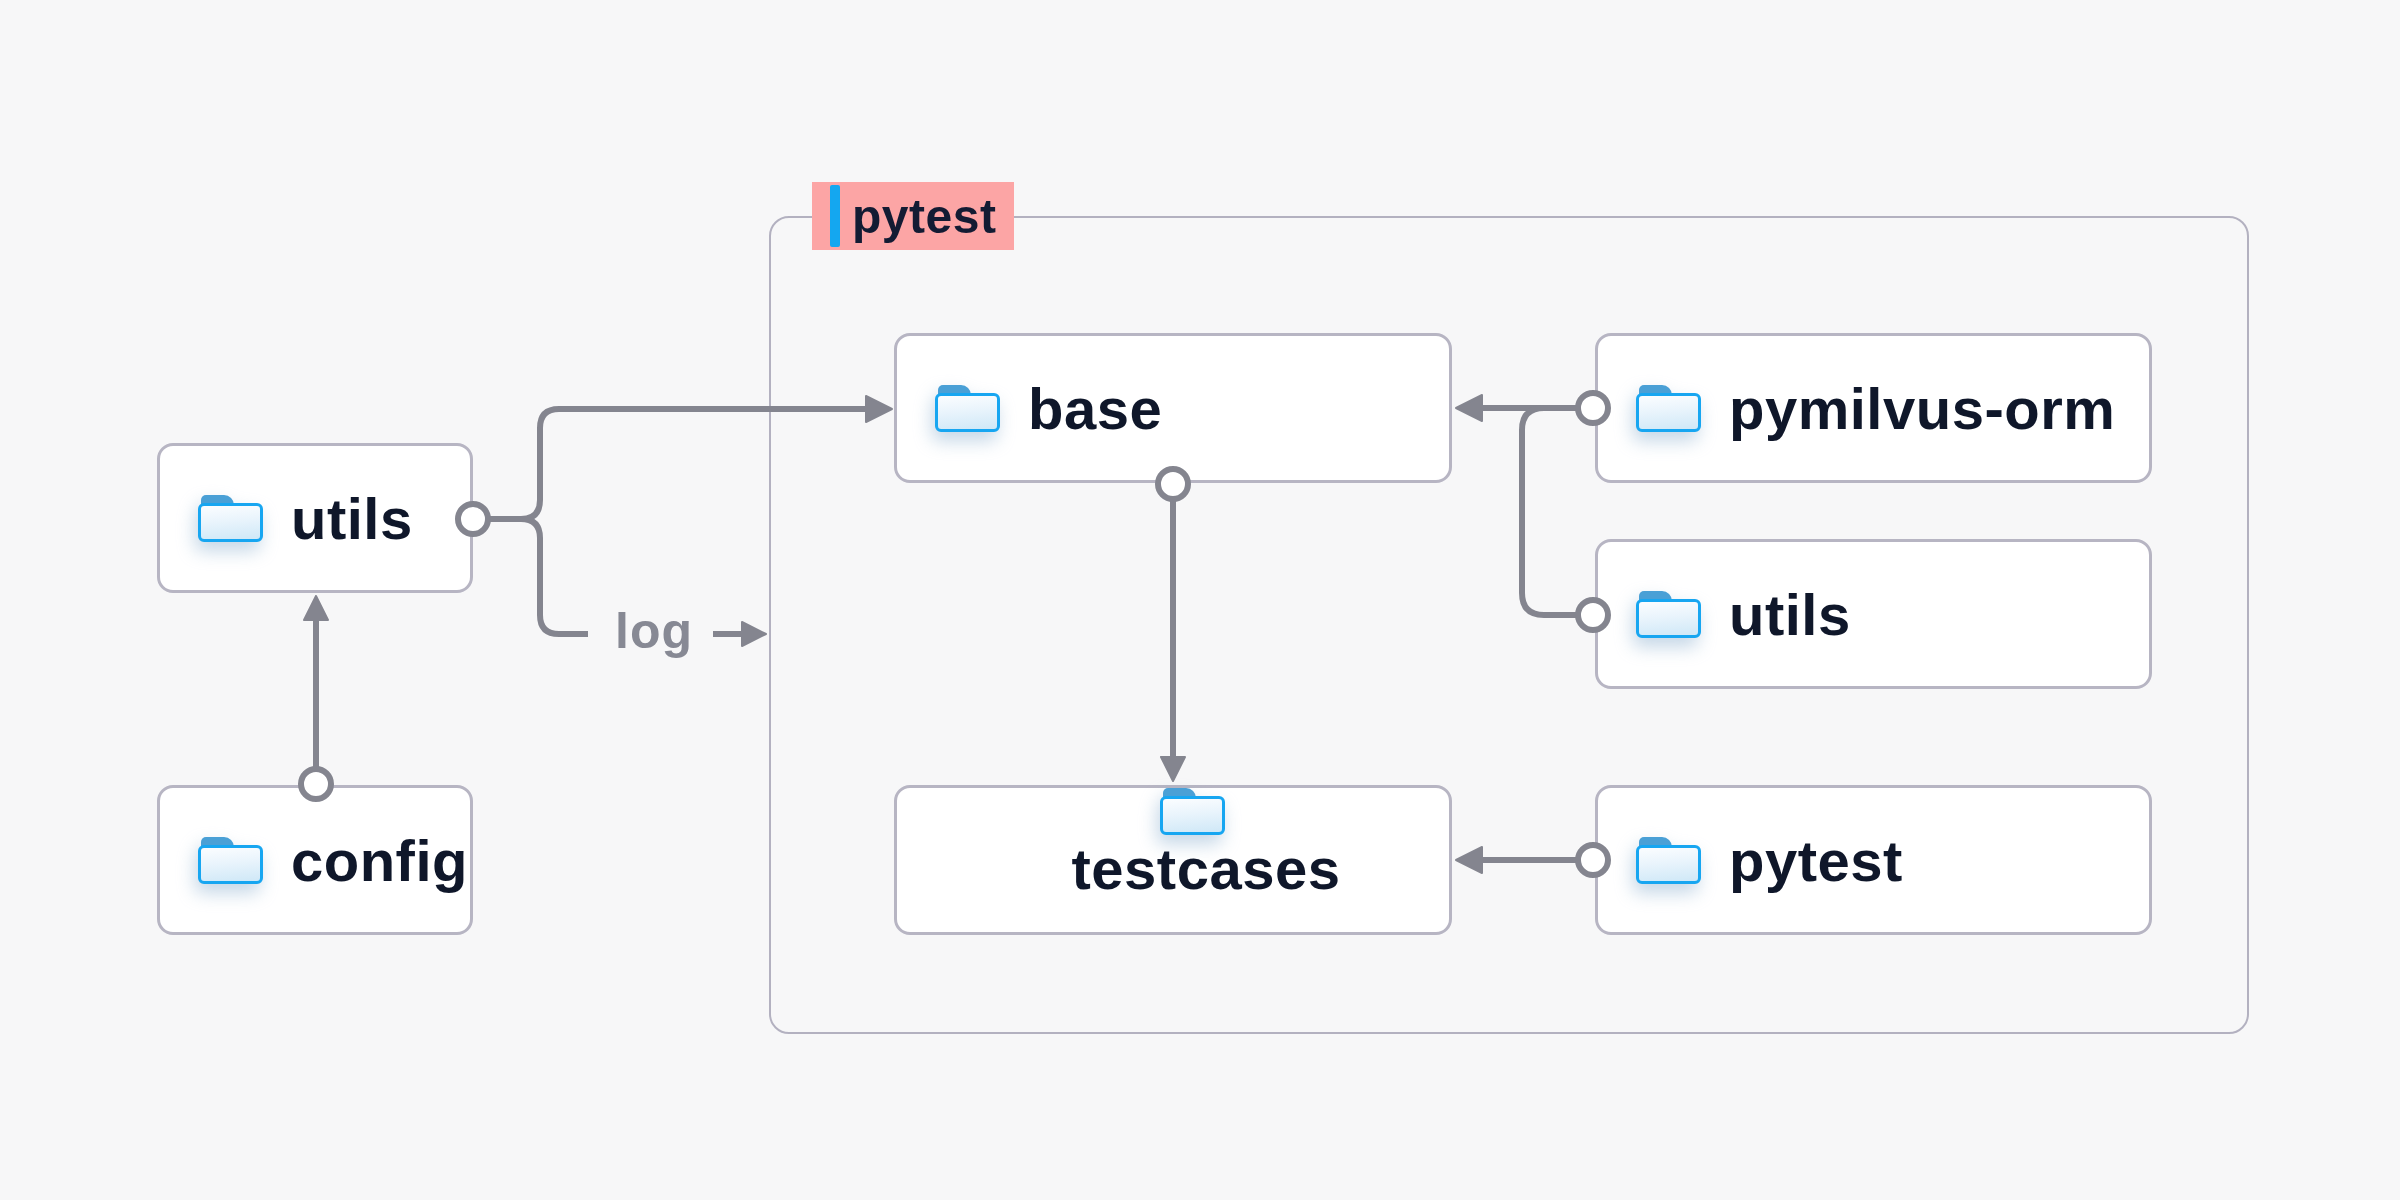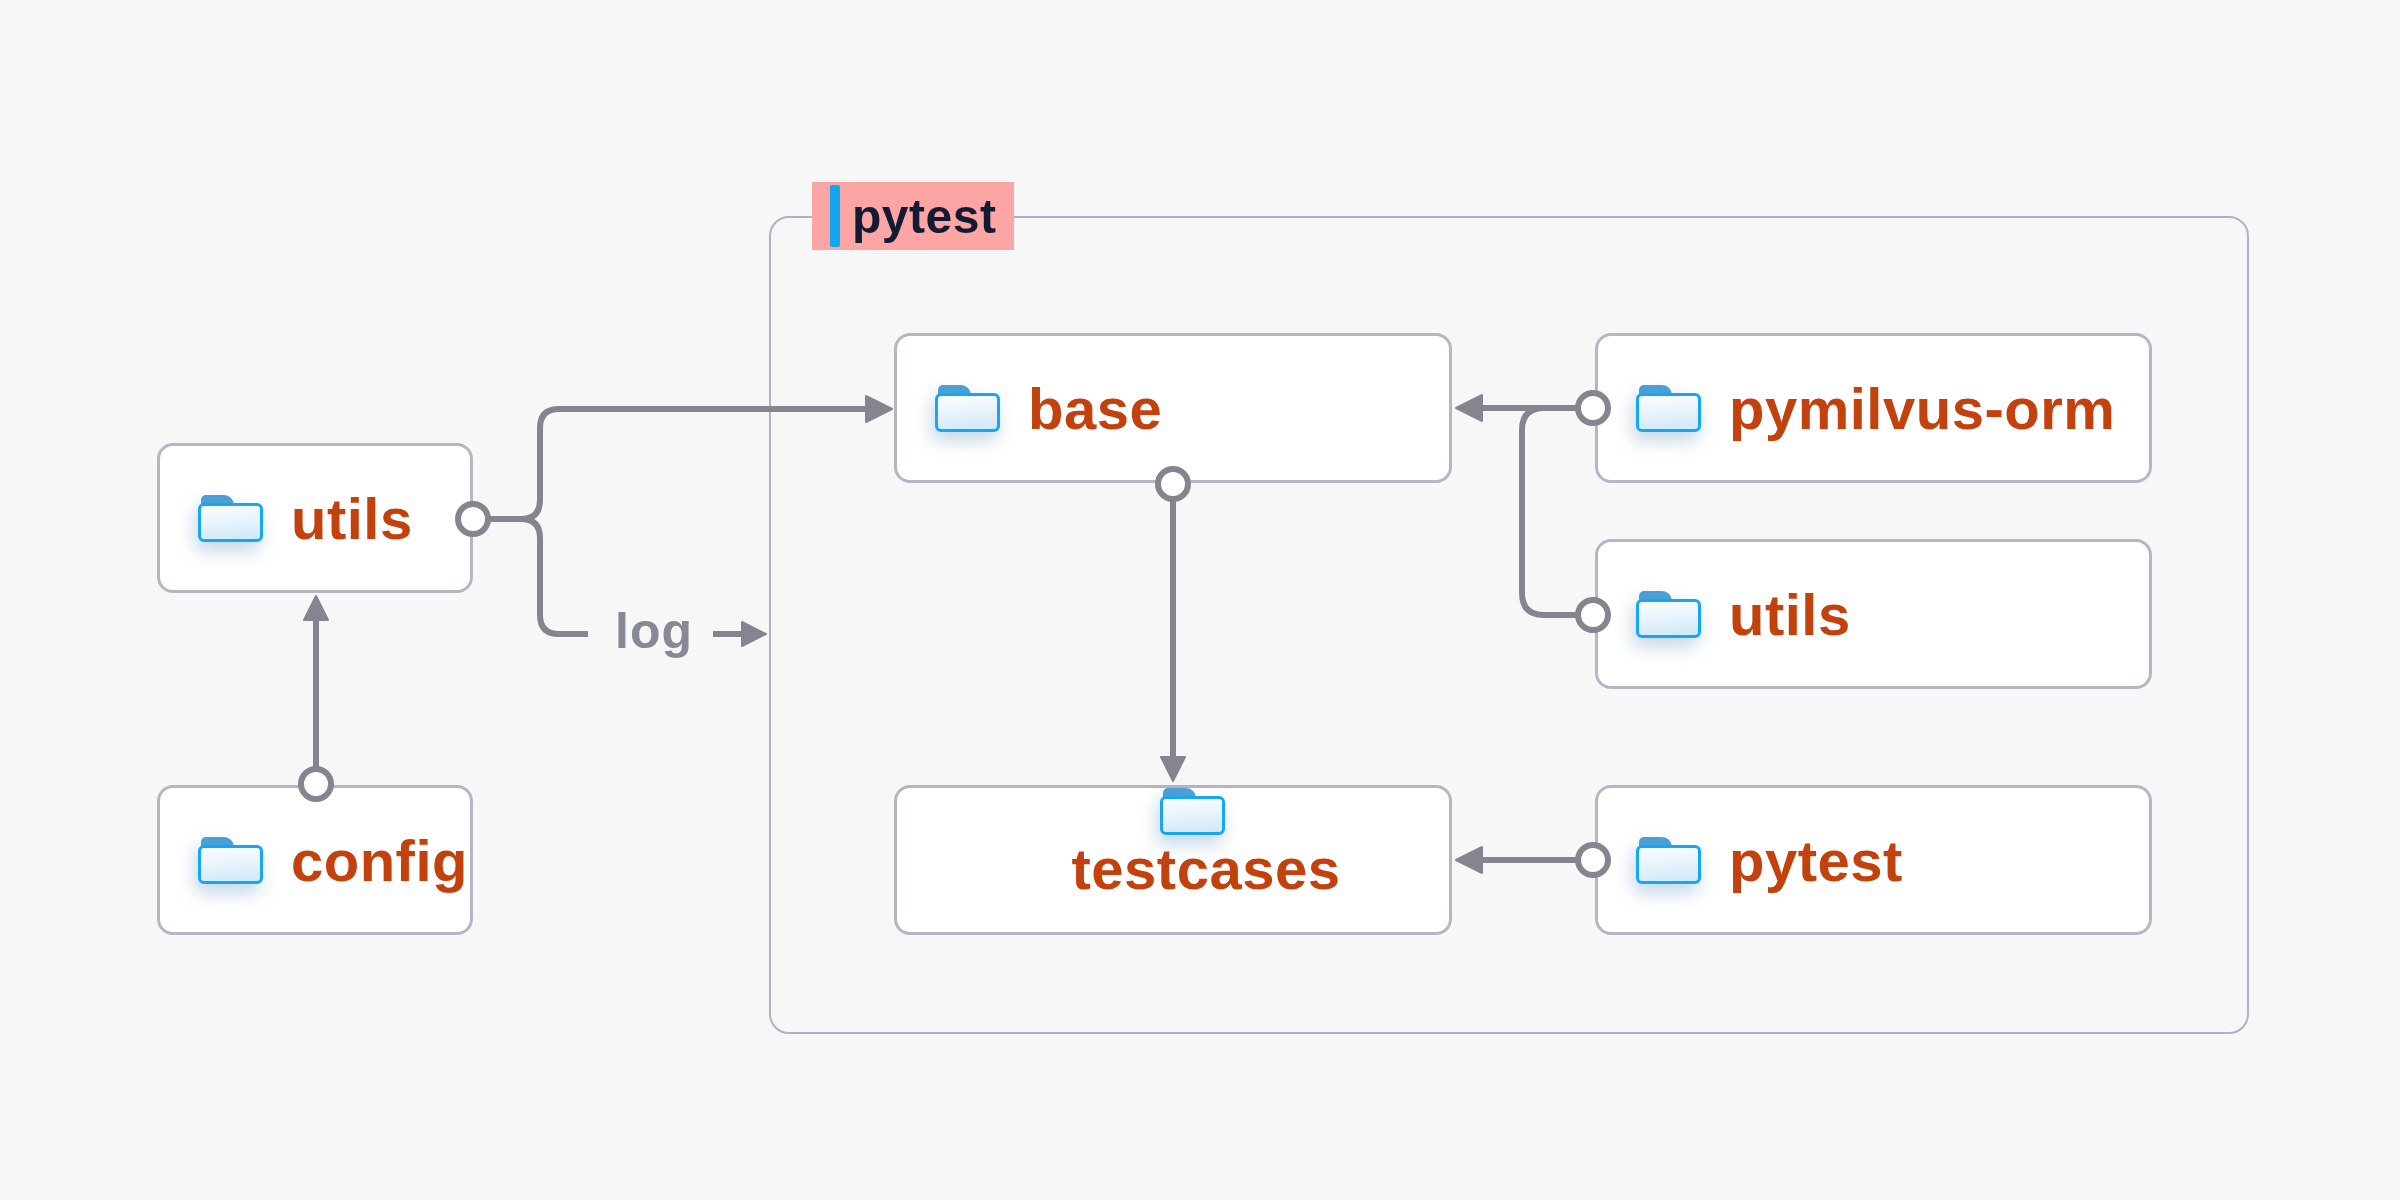--- a/index.html
+++ b/index.html
@@ -16,21 +16,21 @@
     position:absolute;left:812px;top:182px;height:68px;z-index:4;
     display:flex;align-items:center;gap:12px;background:#fca5a5;padding:0 18px;
   }
   .accent-bar{display:inline-block;width:10px;height:62px;background:#14a7f0;border-radius:2px;}
   .group-label-text{font-size:48px;font-weight:700;color:#131b33;letter-spacing:0.5px;}
   
   .node{
     position:absolute;background:#ffffff;border:3px solid #b7b5c3;border-radius:16px;
     display:flex;align-items:center;padding-left:38px;box-sizing:border-box;z-index:2;
   }
-  .nlabel{font-size:58px;font-weight:700;color:#c2410c;margin-left:28px;letter-spacing:0.5px;}
+  .nlabel{font-size:58px;font-weight:700;color:#0f172a;margin-left:28px;letter-spacing:0.5px;}
   .n-utils       {left:157px; top:443px; width:316px; height:150px;}
   .n-config      {left:157px; top:785px; width:316px; height:150px;}
   .n-base        {left:894px; top:333px; width:558px; height:150px;}
   .n-testcases   {left:894px; top:785px; width:558px; height:150px;flex-direction:column;}
   .n-pymilvusorm {left:1595px;top:333px; width:557px; height:150px;}
   .n-check       {left:1595px;top:539px; width:557px; height:150px;}
   .n-common      {left:1595px;top:785px; width:557px; height:150px;}
   
   .folder{position:relative;width:65px;height:47px;flex:none;
     filter:drop-shadow(-3px 9px 9px rgba(110,155,195,0.40));}

